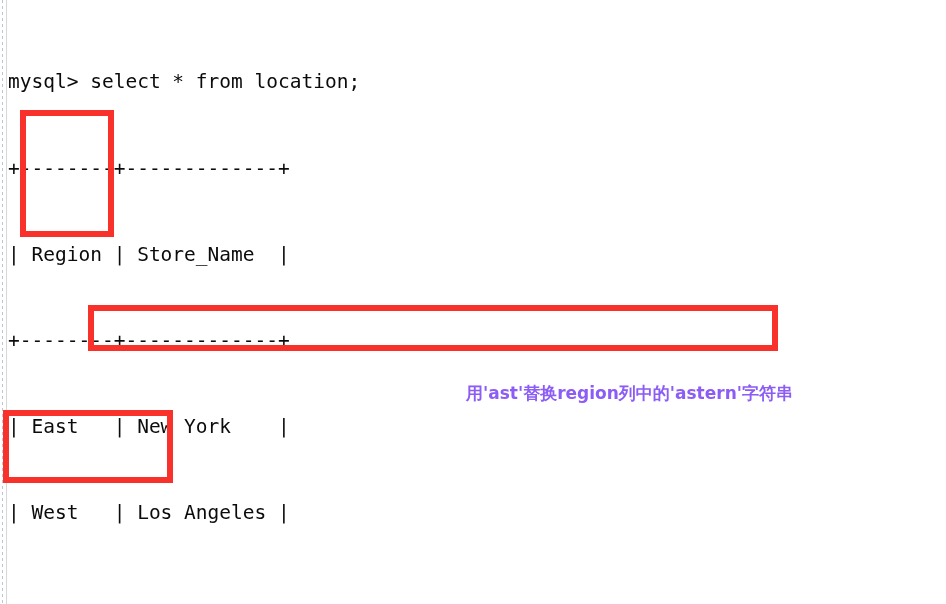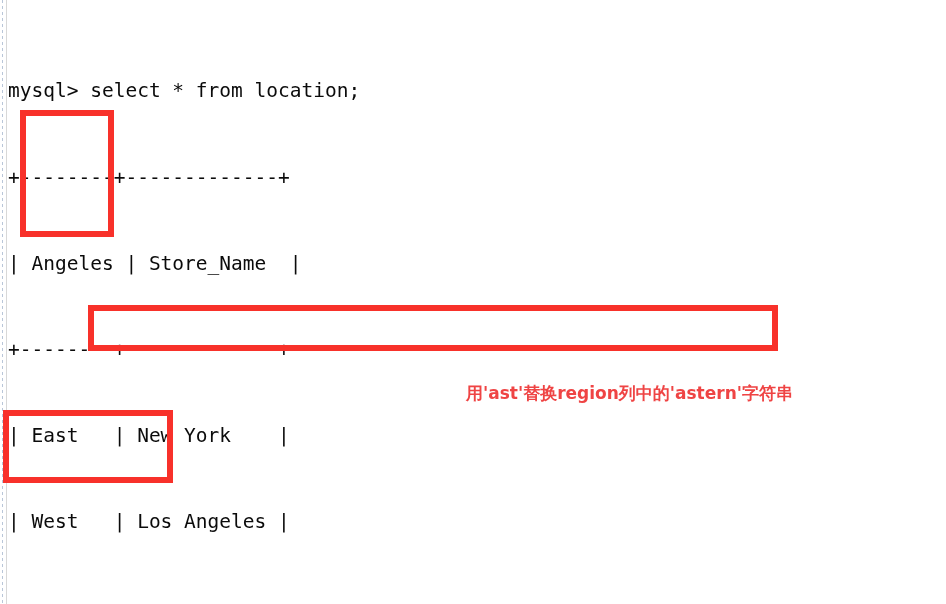--- a/index.html
+++ b/index.html
@@ -54,21 +54,21 @@
     left: 8px;
     top: 0;
     width: 862px;
     height: 604px;
     color: #0b0b0b;
     font-family: "DejaVu Sans Mono", "Liberation Mono", monospace;
     font-size: 19.5px;
     line-height: 28.7px;
     letter-spacing: 0px;
     white-space: pre;
-    padding-top: 20px;
+    padding-top: 11px;
     box-sizing: border-box;
   }
   #console .ln {
     display: block;
     height: 28.7px;
     white-space: pre;
   }
 
   
   .redbox {
@@ -96,39 +96,39 @@
     top: 410px;
     width: 170px;
     height: 73px;
   }
 
   
   #annotation-note {
     position: absolute;
     left: 466px;
     top: 382px;
-    color: #ef4444;
+    color: #8b5cf6;
     font-family: "DejaVu Sans", "Liberation Sans", sans-serif;
     font-size: 17px;
     font-weight: 700;
     line-height: 22px;
     white-space: pre;
   }
 </style>
 </head>
 <body>
 
 <div id="screen">
 
   <div class="left-edge"></div>
 
   <div id="console">
     <span class="ln">mysql&gt; select * from location;</span>
     <span class="ln">+--------+-------------+</span>
-    <span class="ln">| Angeles | Store_Name  |</span>
+    <span class="ln">| Region | Store_Name  |</span>
     <span class="ln">+--------+-------------+</span>
     <span class="ln">| East   | New York    |</span>
     <span class="ln">| West   | Los Angeles |</span>
     
     
     
     
     
     
     

